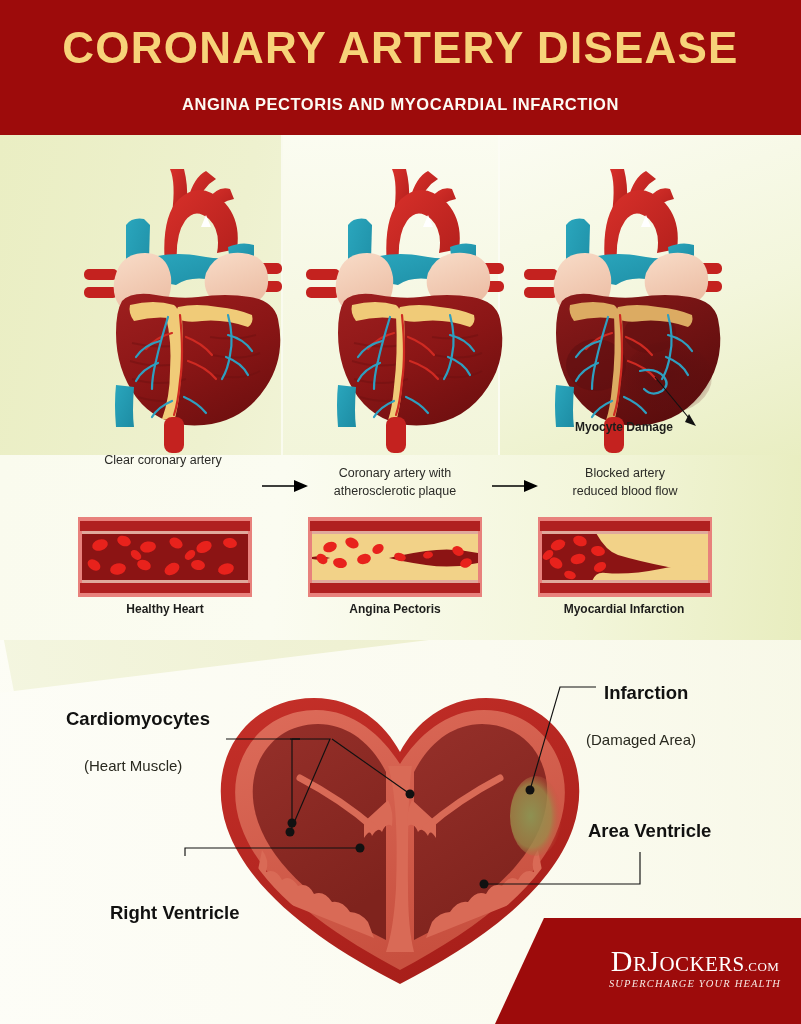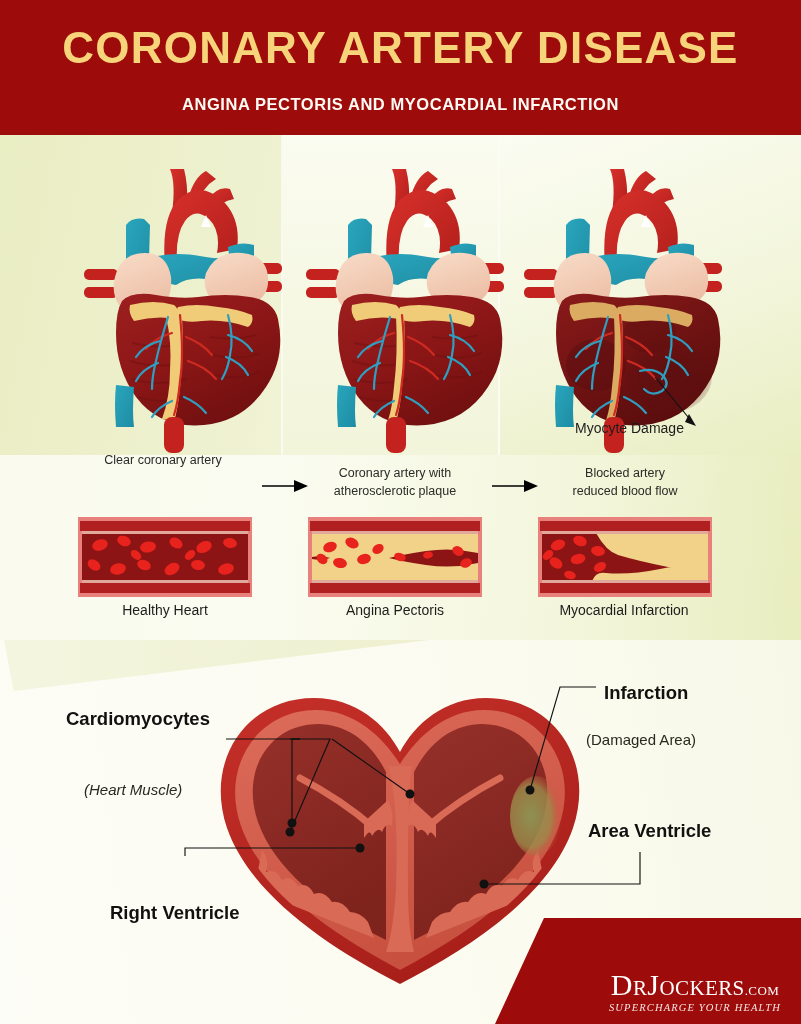--- a/index.html
+++ b/index.html
@@ -113,21 +113,20 @@
     text-align: center;
     color: #ffffff;
   }
   .logo-main {
     font-family: "Liberation Serif", serif;
     font-size: 30px;
     font-weight: 400;
     letter-spacing: 0.4px;
     line-height: 1;
     white-space: nowrap;
-    margin-top: 24px;
   }
   .logo-main .cap { font-size: 30px; }
   .logo-main .sm  { font-size: 21px; }
   .logo-com {
     font-family: "Liberation Serif", serif;
     font-size: 13px;
     letter-spacing: 0.4px;
   }
   .logo-tag {
     margin-top: 2px;
@@ -140,21 +139,21 @@
   }
 
   
   .lbl {
     position: absolute;
     color: #1d1d1b;
     line-height: 1.18;
     white-space: nowrap;
   }
   .lbl.small  { font-size: 12.5px; font-weight: 400; color: #2b2b27; }
-  .lbl.mid    { font-size: 14px;   font-weight: 400; color: #1d1d1b; }
+  .lbl.mid    { font-size: 12px;   font-weight: 700; color: #1d1d1b; }
   .lbl.bold   { font-size: 18.5px; font-weight: 700; color: #111110; }
   .lbl.sub    { font-size: 15px;   font-weight: 400; color: #29291f; margin-top: 23px; }
   .lbl.center { text-align: center; }
 
   .arrow-blk {
     position: absolute;
     width: 46px; height: 16px;
   }
 
   svg { display: block; overflow: visible; }
@@ -564,21 +563,21 @@
       <circle class="leaderdot" cx="530" cy="150" r="4.5"></circle>
     </g>
 
     <g>
       <path class="leader" d="M640,212 L640,244 L484,244"></path>
       <circle class="leaderdot" cx="484" cy="244" r="4.5"></circle>
     </g>
   </svg>
 
   <div class="lbl bold" style="left:66px; top:708px;">Cardiomyocytes</div>
-  <div class="lbl sub" style="left:84px; top:758px;font-style:italic;">(Heart Muscle)</div>
+  <div class="lbl sub" style="left:84px; top:734px;">(Heart Muscle)</div>
 
   <div class="lbl bold" style="left:604px; top:682px;">Infarction</div>
   <div class="lbl sub" style="left:586px; top:708px;">(Damaged Area)</div>
 
   <div class="lbl bold" style="left:588px; top:820px;">Area Ventricle</div>
 
   <div class="lbl bold" style="left:110px; top:902px;">Right Ventricle</div>
 
   <div class="logo-banner"></div>
   <div class="logo-wrap">

